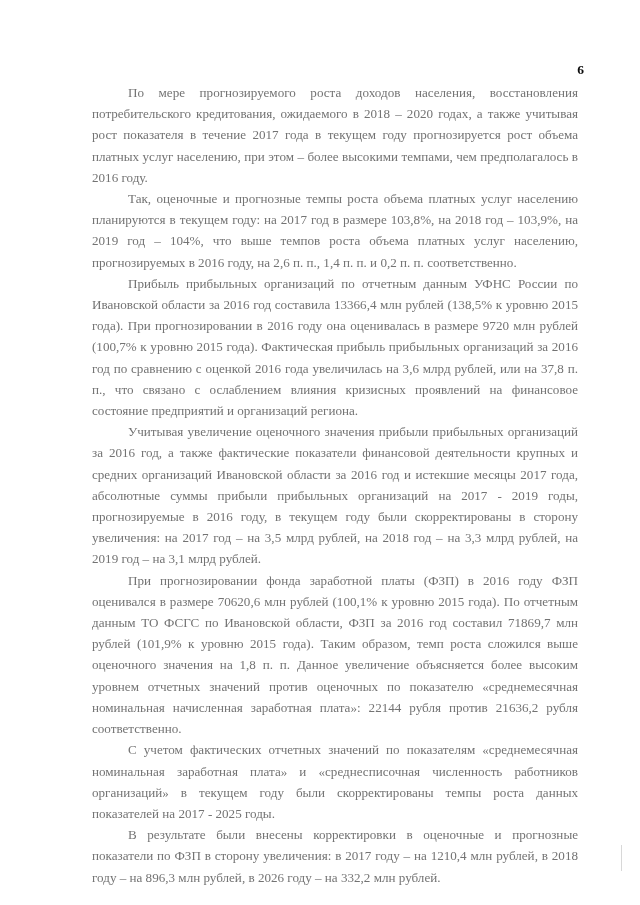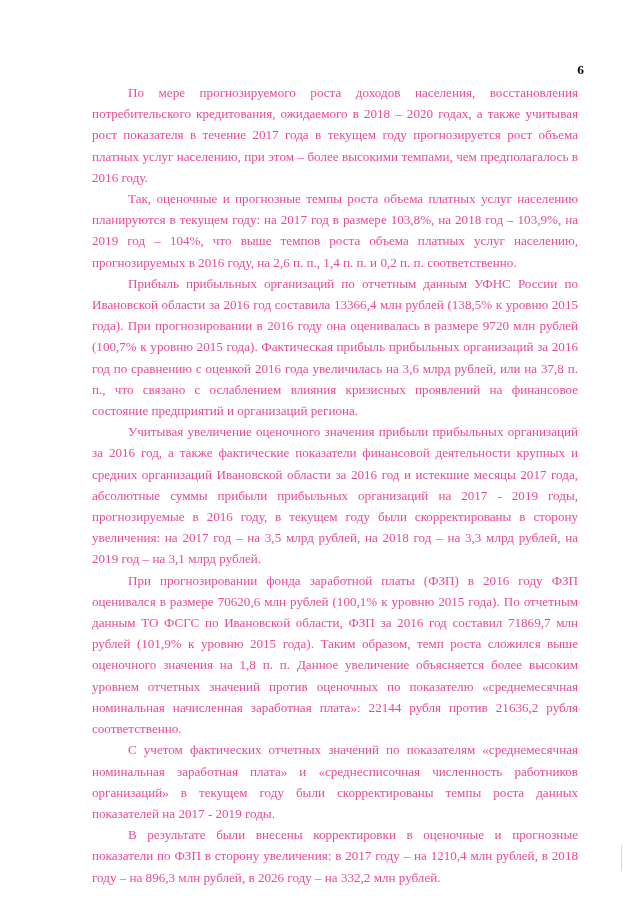--- a/index.html
+++ b/index.html
@@ -36,21 +36,21 @@
   .content {
     margin-top: 22px;
   }
   p.para {
     margin: 0 0 0 0;
     text-align: justify;
     text-justify: inter-word;
     text-indent: 36px;
     font-size: 13.1px;
     line-height: 21.2px;
-    color: #ec4899;
+    color: #737373;
     hyphens: none;
   }
   .edge-mark {
     position: absolute;
     right: 18px;
     bottom: 34px;
     width: 1px;
     height: 26px;
     background: #d8d8d8;
   }
@@ -61,18 +61,18 @@
 <div class="page">
 
   <div class="page-number">6</div>
 
   <div class="content">
     <p class="para">По мере прогнозируемого роста доходов населения, восстановления потребительского кредитования, ожидаемого в 2018 – 2020 годах, а также учитывая рост показателя в течение 2017 года в текущем году прогнозируется рост объема платных услуг населению, при этом – более высокими темпами, чем предполагалось в 2016 году.</p>
     <p class="para">Так, оценочные и прогнозные темпы роста объема платных услуг населению планируются в текущем году: на 2017 год в размере 103,8%, на 2018 год – 103,9%, на 2019 год – 104%, что выше темпов роста объема платных услуг населению, прогнозируемых в 2016 году, на 2,6 п. п., 1,4 п. п. и 0,2 п. п. соответственно.</p>
     <p class="para">Прибыль прибыльных организаций по отчетным данным УФНС России по Ивановской области за 2016 год составила 13366,4 млн рублей (138,5% к уровню 2015 года). При прогнозировании в 2016 году она оценивалась в размере 9720 млн рублей (100,7% к уровню 2015 года). Фактическая прибыль прибыльных организаций за 2016 год по сравнению с оценкой 2016 года увеличилась на 3,6 млрд рублей, или на 37,8 п. п., что связано с ослаблением влияния кризисных проявлений на финансовое состояние предприятий и организаций региона.</p>
     <p class="para">Учитывая увеличение оценочного значения прибыли прибыльных организаций за 2016 год, а также фактические показатели финансовой деятельности крупных и средних организаций Ивановской области за 2016 год и истекшие месяцы 2017 года, абсолютные суммы прибыли прибыльных организаций на 2017 - 2019 годы, прогнозируемые в 2016 году, в текущем году были скорректированы в сторону увеличения: на 2017 год – на 3,5 млрд рублей, на 2018 год – на 3,3 млрд рублей, на 2019 год – на 3,1 млрд рублей.</p>
     <p class="para">При прогнозировании фонда заработной платы (ФЗП) в 2016 году ФЗП оценивался в размере 70620,6 млн рублей (100,1% к уровню 2015 года). По отчетным данным ТО ФСГС по Ивановской области, ФЗП за 2016 год составил 71869,7 млн рублей (101,9% к уровню 2015 года). Таким образом, темп роста сложился выше оценочного значения на 1,8 п. п. Данное увеличение объясняется более высоким уровнем отчетных значений против оценочных по показателю «среднемесячная номинальная начисленная заработная плата»: 22144 рубля против 21636,2 рубля соответственно.</p>
-    <p class="para">С учетом фактических отчетных значений по показателям «среднемесячная номинальная заработная плата» и «среднесписочная численность работников организаций» в текущем году были скорректированы темпы роста данных показателей на 2017 - 2019 годы.</p>
+    <p class="para">С учетом фактических отчетных значений по показателям «среднемесячная номинальная заработная плата» и «среднесписочная численность работников организаций» в текущем году были скорректированы темпы роста данных показателей на 2017 - 2025 годы.</p>
     <p class="para">В результате были внесены корректировки в оценочные и прогнозные показатели по ФЗП в сторону увеличения: в 2017 году – на 1210,4 млн рублей, в 2018 году – на 896,3 млн рублей, в 2026 году – на 332,2 млн рублей.</p>
   </div>
 
   <div class="edge-mark"></div>
 </div>
 
 </body></html>

